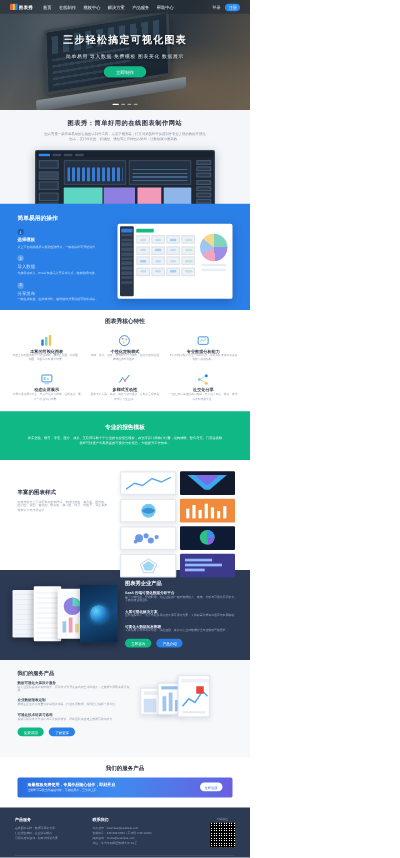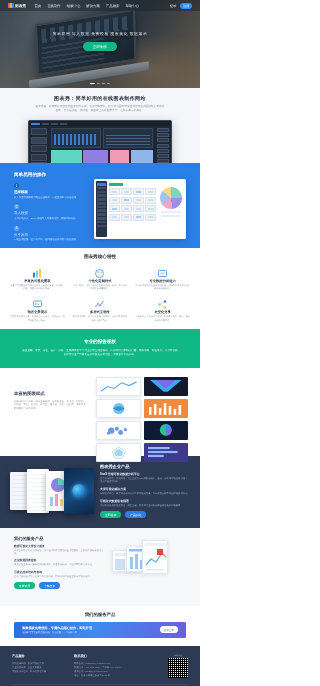--- a/index.html
+++ b/index.html
@@ -291,20 +291,21 @@
         <span>产品服务</span>
         <span>帮助中心</span>
       </div>
       <div class="nav-right">
         <span>登录</span>
         <span class="nav-btn">注册</span>
       </div>
     </nav>
 
     <div class="hero-copy">
+      <div class="hero-title">三步轻松搞定可视化图表</div>
       <div class="hero-sub">简单易用   导入数据   免费模板   图表美化   数据展示</div>
       <div class="hero-cta">立即制作</div>
     </div>
 
     <div class="hero-dots">
       <i class="on"></i>
       <i></i>
       <i></i>
       <i></i>
     </div>

